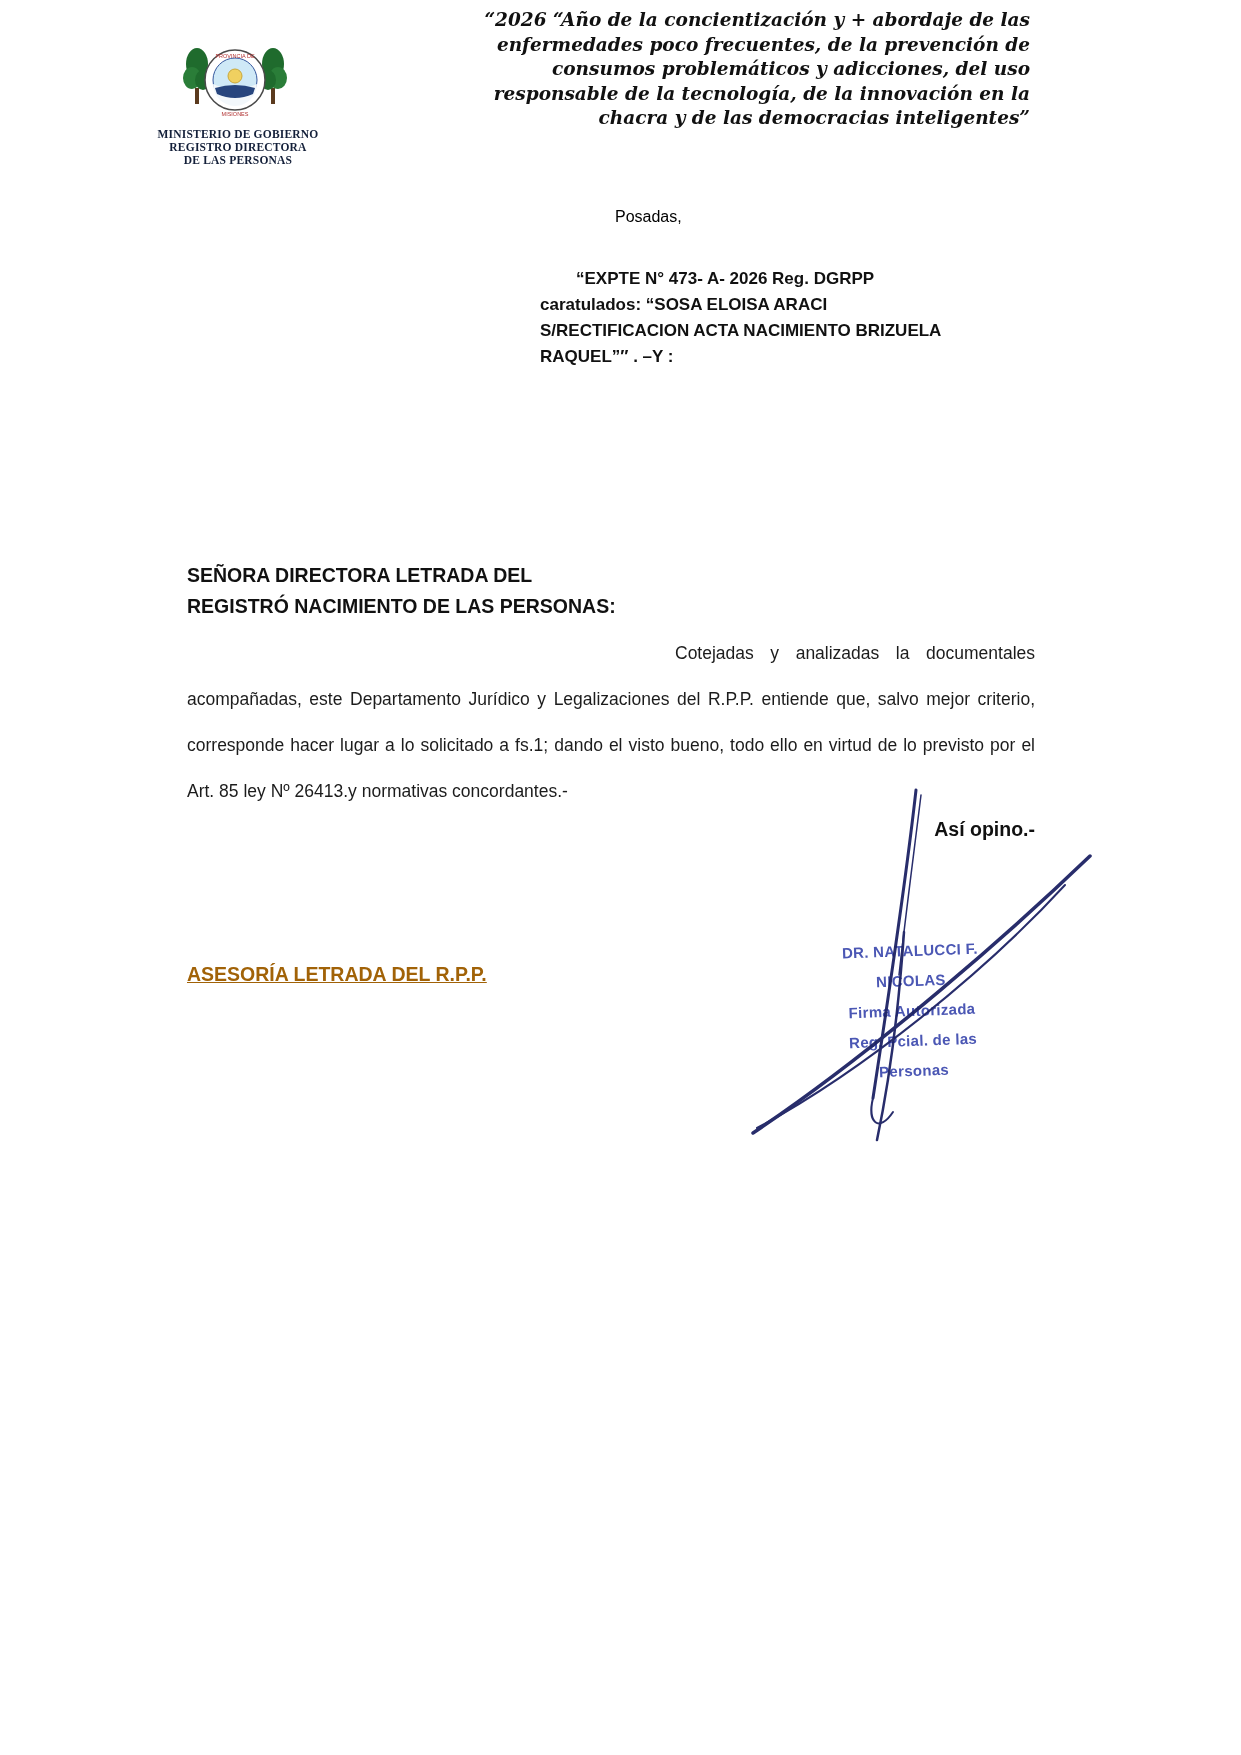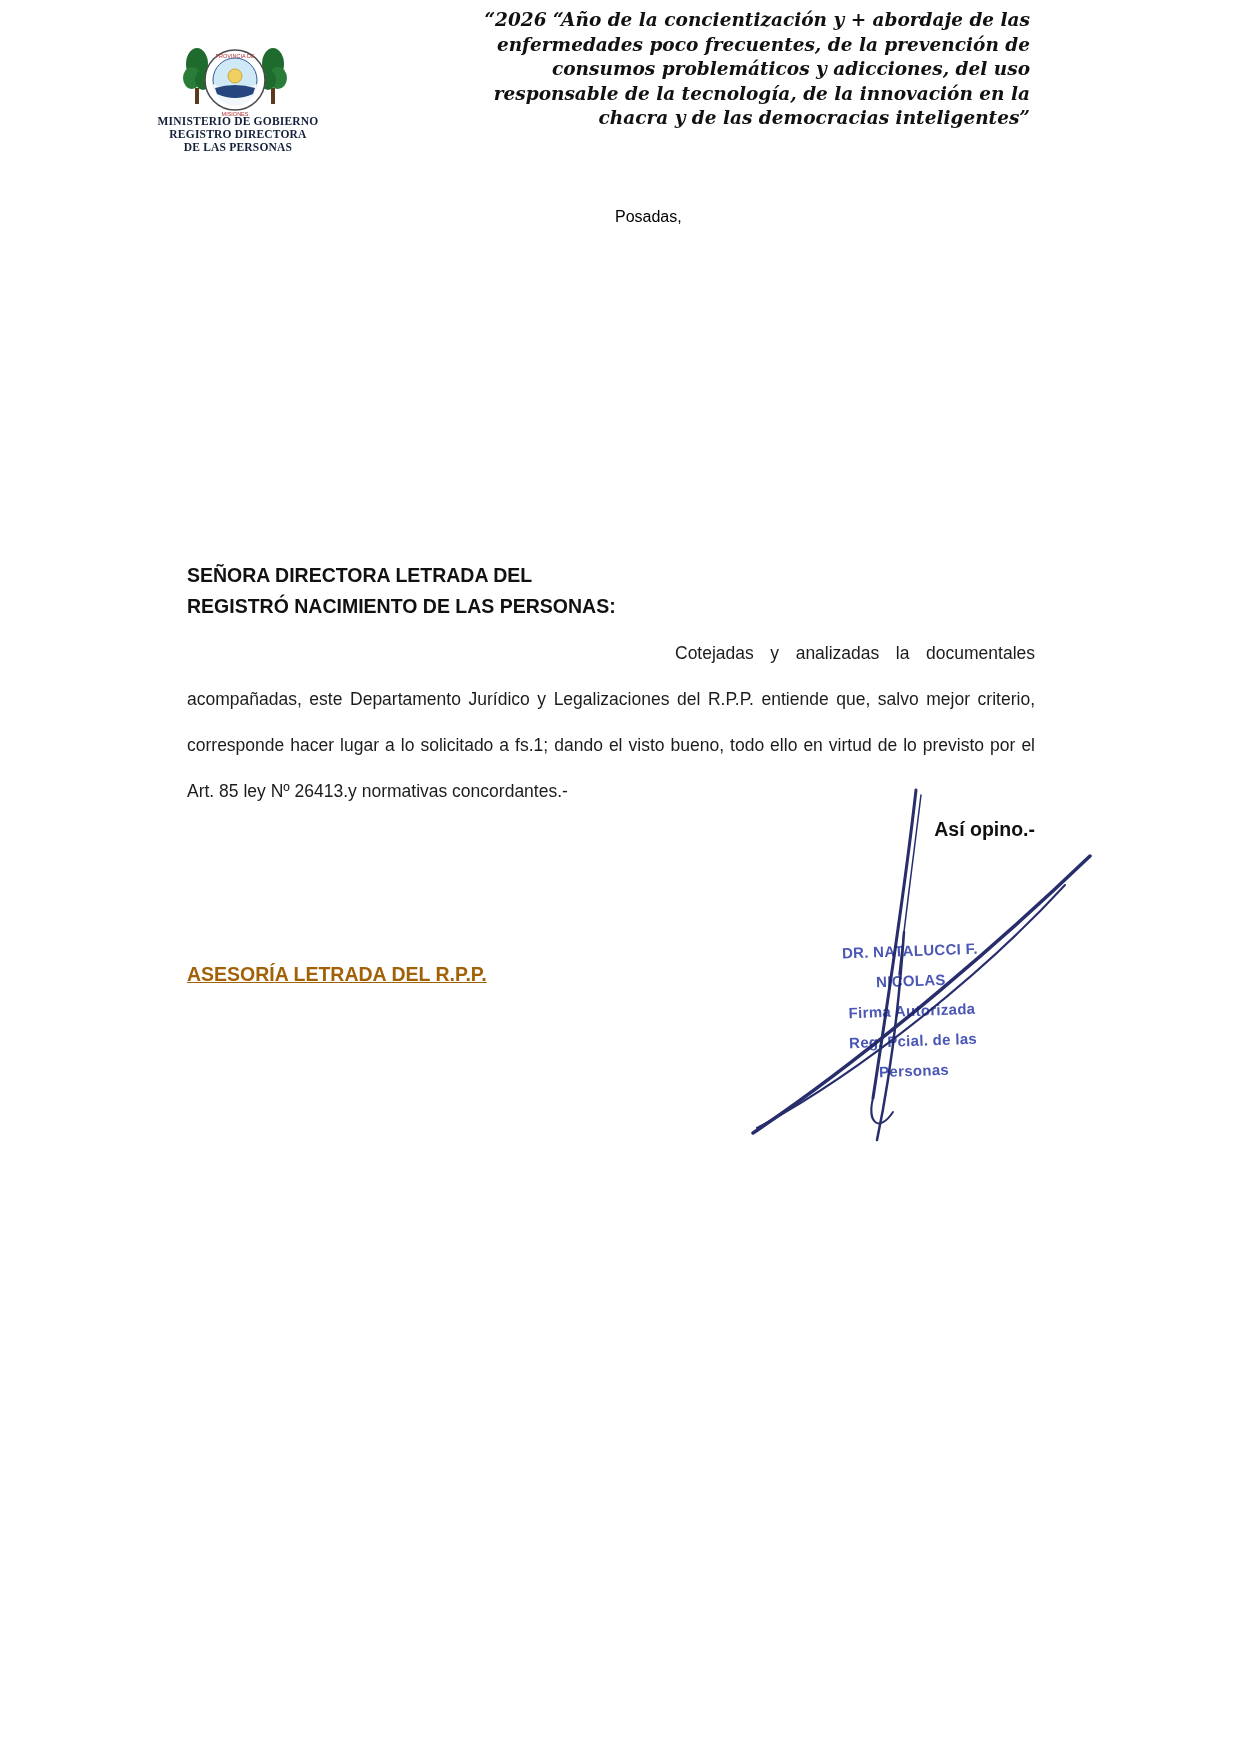--- a/index.html
+++ b/index.html
@@ -11,21 +11,21 @@
     background: #ffffff;
     margin: 0 auto;
     overflow: hidden;
     font-family: "Liberation Sans", sans-serif;
     color: #1a1a1a;
   }
 
   
   .seal-wrap { position: absolute; left: 175px; top: 32px; width: 120px; }
   .ministry {
-    position: absolute; left: 128px; top: 115px; width: 220px;
+    position: absolute; left: 128px; top: 128px; width: 220px;
     text-align: center;
     font-family: "Liberation Serif", serif;
     font-weight: bold;
     font-size: 11.5px;
     line-height: 13px;
     color: #14203a;
     letter-spacing: 0.2px;
   }
 
   
@@ -147,20 +147,26 @@
   <div class="ministry">
     <div>MINISTERIO DE GOBIERNO</div>
     <div>REGISTRO DIRECTORA</div>
     <div>DE LAS PERSONAS</div>
   </div>
 
   <div class="motto">“2026 “Año de la concientización y + abordaje de las enfermedades poco frecuentes, de la prevención de consumos problemáticos y adicciones, del uso responsable de la tecnología, de la innovación en la chacra y de las democracias inteligentes”</div>
 
   <div class="city">Posadas,</div>
 
+  <div class="expte">
+    <div class="line-0">“EXPTE N° 473- A- 2026 Reg. DGRPP</div>
+    <div>caratulados: “SOSA ELOISA ARACI</div>
+    <div>S/RECTIFICACION ACTA NACIMIENTO BRIZUELA</div>
+    <div>RAQUEL”″ . –Y :</div>
+  </div>
 
   <div class="salutation">
     <div>SEÑORA DIRECTORA LETRADA DEL</div>
     <div>REGISTRÓ NACIMIENTO DE LAS PERSONAS:</div>
   </div>
 
   <div class="body-par">Cotejadas y analizadas la documentales acompañadas, este Departamento Jurídico y Legalizaciones del R.P.P. entiende que, salvo mejor criterio, corresponde hacer lugar a lo solicitado a fs.1; dando el visto bueno, todo ello en virtud de lo previsto por el Art. 85 ley Nº 26413.y normativas concordantes.-</div>
 
   <div class="opinion">Así opino.-</div>
 

